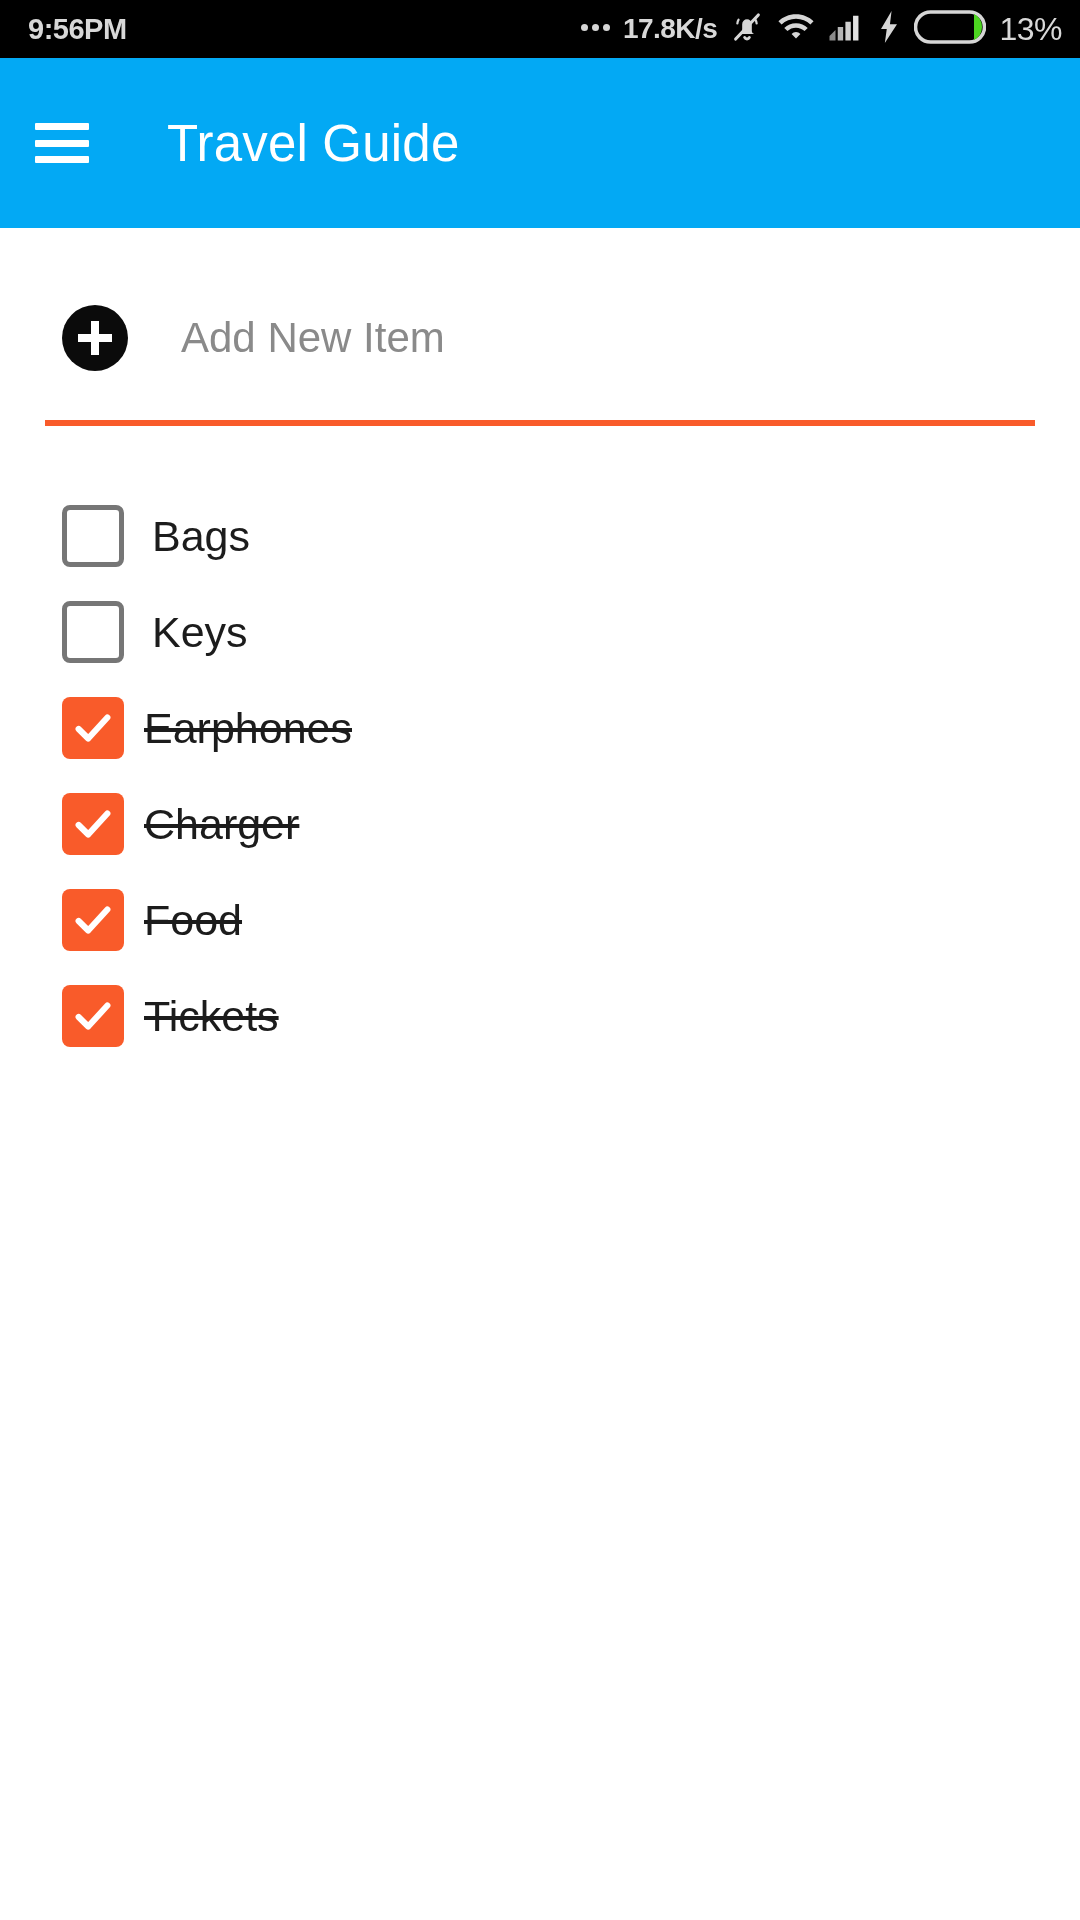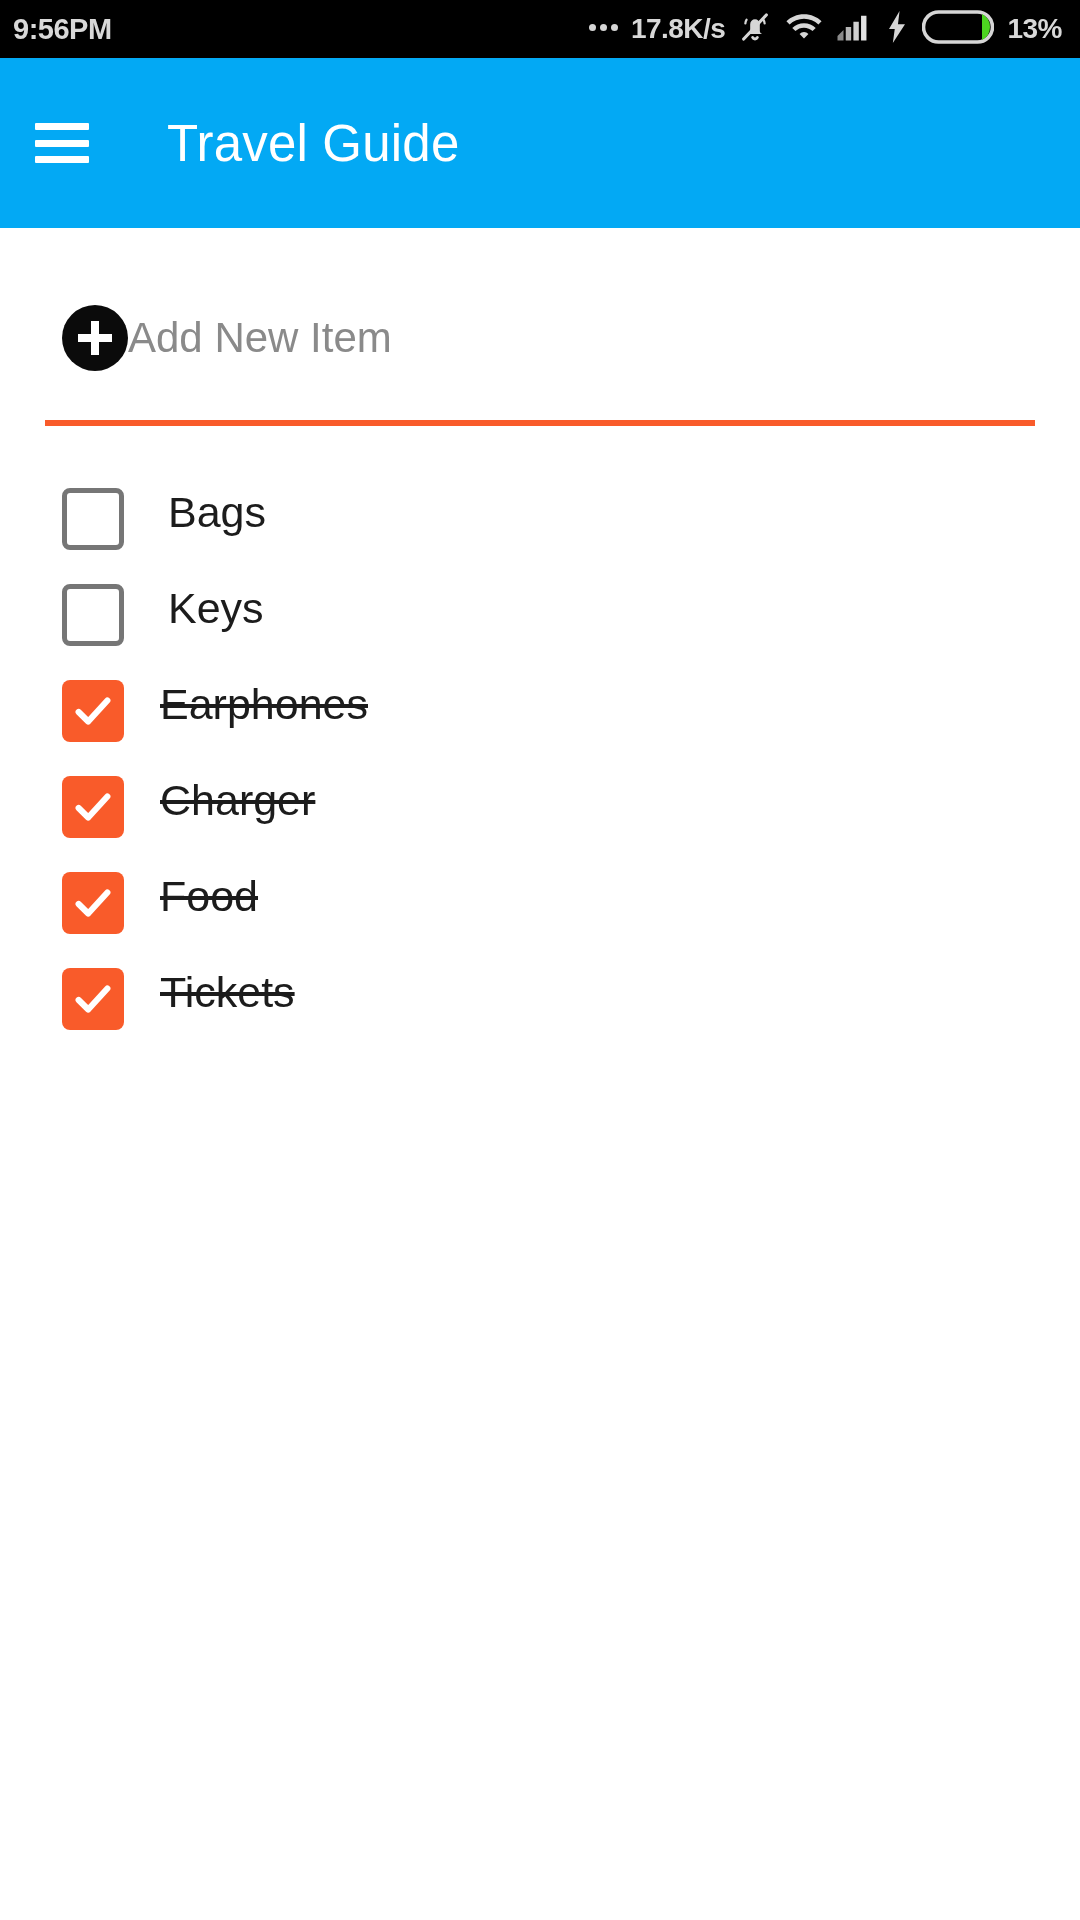--- a/index.html
+++ b/index.html
@@ -8,36 +8,36 @@
     background:#ffffff;
     font-family:"Liberation Sans", sans-serif;
     overflow:hidden;
   }
 
   
   .status-bar{
     height:58px; width:100%;
     background:#000000;
     display:flex; align-items:center;
-    padding:0 18px 0 13px;
+    padding:0 18px 0 28px;
     color:#d6d6d6;
   }
   .status-time{
     font-size:29px; font-weight:bold;
     letter-spacing:-0.5px; color:#d8d8d8;
   }
   .status-right{
     margin-left:auto;
     display:flex; align-items:center; gap:13px;
   }
   .dots-icon{ display:flex; align-items:flex-end; gap:4px; padding-bottom:4px;}
   .dots-icon i{ width:7px; height:7px; border-radius:50%; background:#d6d6d6; display:block;}
   .net-speed{ font-size:28px; font-weight:bold; color:#d8d8d8; letter-spacing:-0.5px;}
   .sicon{ display:block; }
-  .battery-pct{ font-size:28px; font-weight:bold; color:#d8d8d8; letter-spacing:-0.5px;}
+  .battery-pct{ font-size:32px; font-weight:normal; color:#d8d8d8; letter-spacing:-0.5px;}
 
   
   .app-bar{
     height:170px; width:100%;
     background:#03a9f4;
     display:flex; align-items:center;
     padding-left:35px;
   }
   .hamburger{
     width:54px; height:40px;
@@ -72,44 +72,44 @@
     position:relative;
     cursor:pointer;
   }
   .plus-btn::before, .plus-btn::after{
     content:""; position:absolute; background:#ffffff;
     left:50%; top:50%;
   }
   .plus-btn::before{ width:34px; height:8px; transform:translate(-50%,-50%); }
   .plus-btn::after{ width:8px; height:34px; transform:translate(-50%,-50%); }
   .add-input{
+    margin-left:53px;
     border:none; outline:none;
     font-family:"Liberation Sans", sans-serif;
     font-size:42px;
     color:#8a8a8a;
     background:transparent;
     width:650px;
   }
   .add-input::placeholder{ color:#8a8a8a; opacity:1; }
 
   .divider{
     height:6px;
     background:#f95b2a;
     margin:52px 45px 0 45px;
   }
 
   .list{
     margin-top:62px;
     padding-left:62px;
   }
   .list-item{
-    display:flex; align-items:flex-start;
+    display:flex; align-items:center;
     height:96px;
     cursor:pointer;
-    gap:16px;
   }
   .cb{
     width:62px; height:62px; min-width:62px;
     border-radius:8px;
     position:relative;
     display:flex; align-items:center; justify-content:center;
   }
   .cb.unchecked{
     border:5px solid #767676;
     background:#ffffff;

